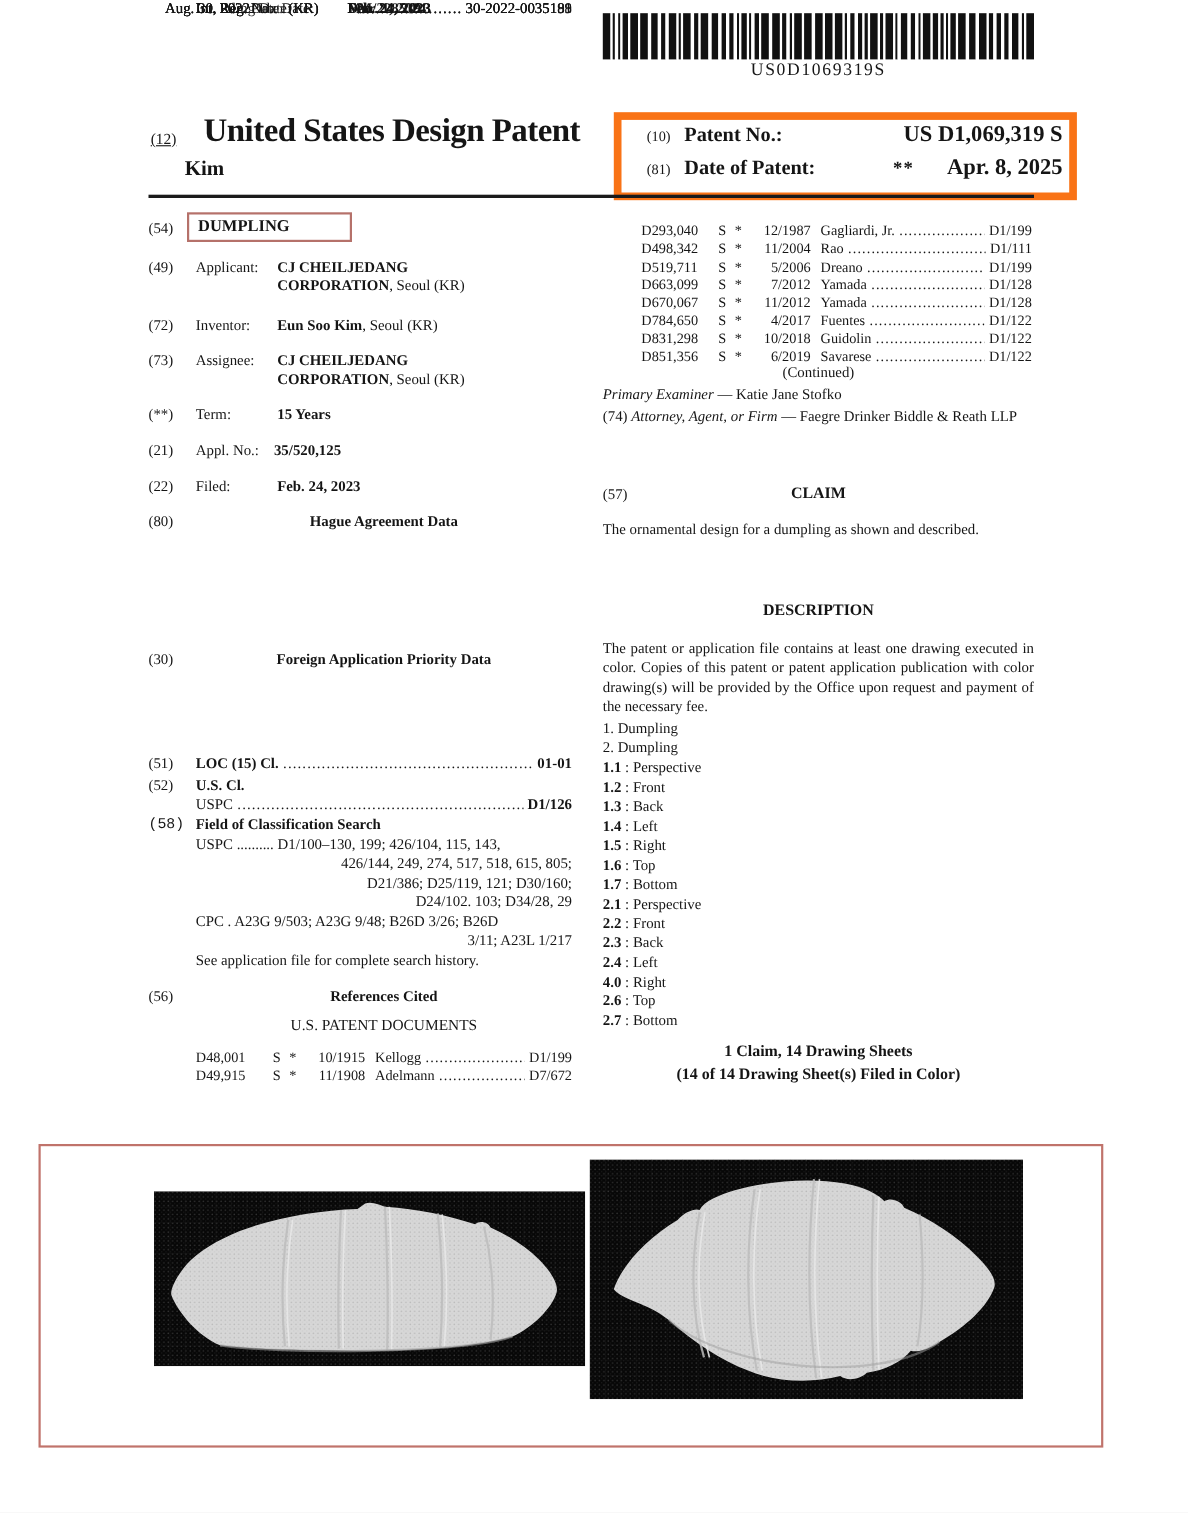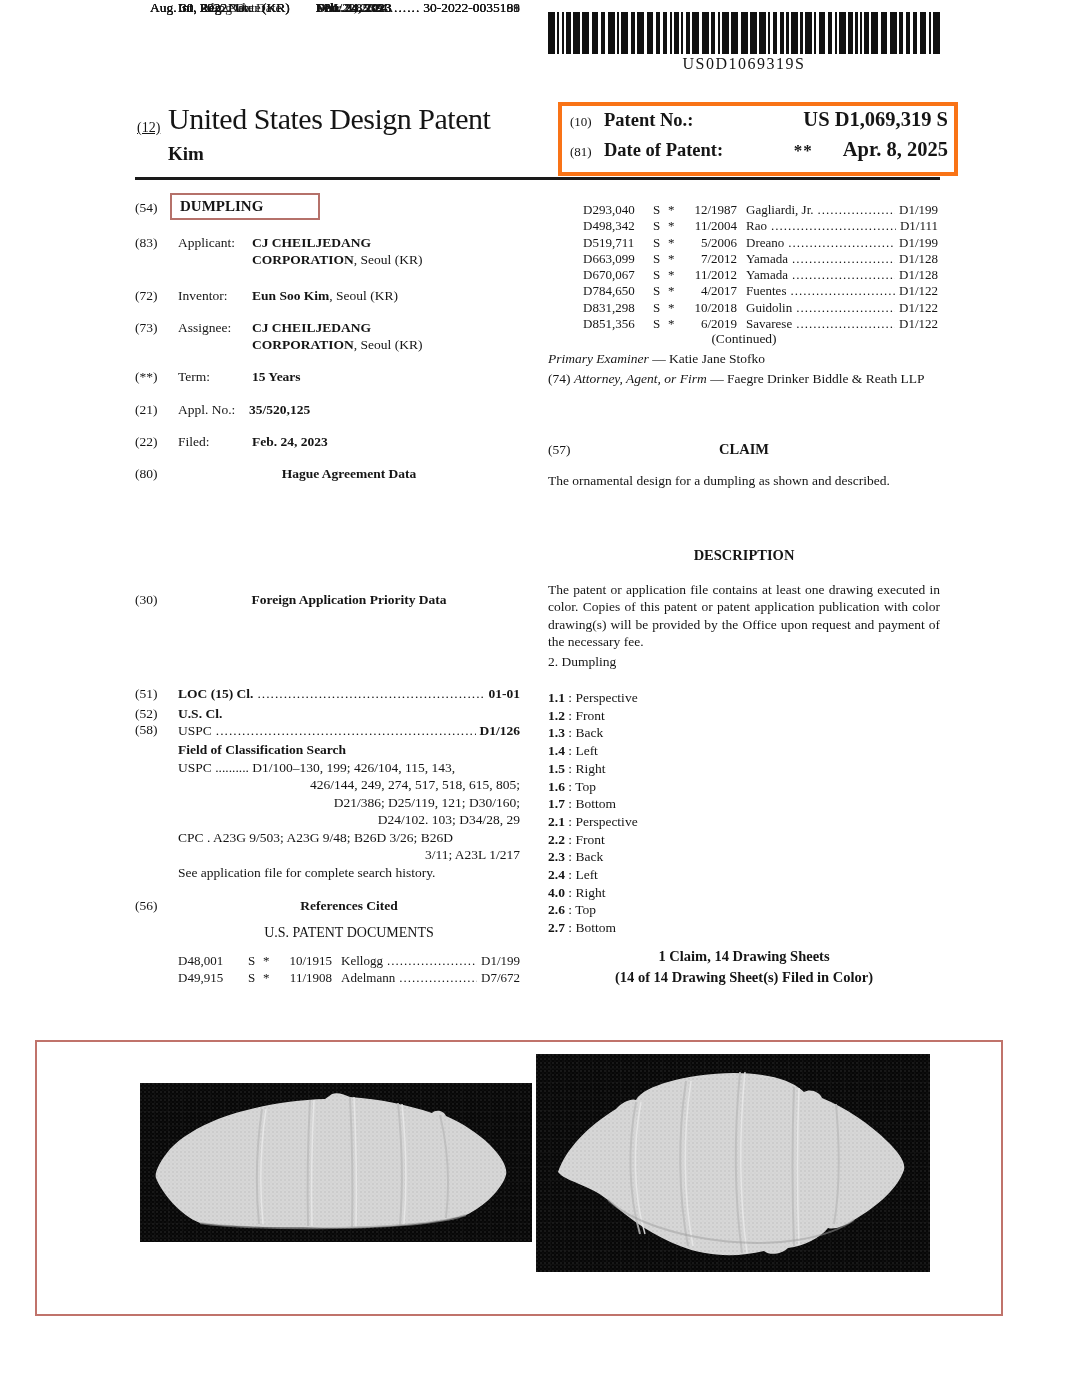--- a/index.html
+++ b/index.html
@@ -11,23 +11,23 @@
   #barcode{left:548px;top:12px;width:392px;text-align:center;}
   #barcode-bars{display:flex;height:42px;width:100%;align-items:stretch;}
   #barcode-bars div{height:100%;}
   .bar-b{background:#111;}
   .bar-w{background:#fff;}
   .barcode-text{font-size:16px;letter-spacing:1.5px;margin-top:1px;}
 
   
   .hnum{font-size:14px;text-decoration:underline;}
   #h12{left:137px;top:120px;}
-  #htitle{left:168px;top:102px;font-size:30px;font-weight:normal;letter-spacing:-0.5px;white-space:nowrap;}
+  #htitle{left:185px;top:102px;font-size:30px;font-weight:bold;letter-spacing:-0.5px;white-space:nowrap;}
   #hkim{left:168px;top:143px;font-size:19px;font-weight:bold;}
-  #redbox{left:558px;top:102px;width:378px;height:64px;border:4px solid #f97316;padding:2px 6px 0 8px;}
+  #redbox{left:558px;top:102px;width:378px;height:64px;border:7px solid #f97316;padding:2px 6px 0 23px;}
   .rb-row{display:flex;align-items:baseline;height:30px;}
   .rb-num{font-size:13px;width:34px;}
   .rb-label{font-size:18.5px;font-weight:bold;}
   .rb-spacer{flex:1;}
   .rb-stars{font-size:17px;font-weight:bold;letter-spacing:1px;}
   .rb-gap{width:30px;}
   .rb-value{font-size:20.5px;font-weight:bold;white-space:nowrap;}
   #hrule{left:135px;top:177px;width:805px;height:2.5px;background:#1a1a1a;}
 
   
@@ -217,21 +217,21 @@
     </div>
   </div>
 
   <div class="abs" id="hrule"></div>
 
   <div class="abs" id="leftcol">
 
     <span class="num" style="top:200px;">(54)</span>
     <span class="boxed" style="top:193px;">DUMPLING</span>
 
-    <span class="num" style="top:235px;">(83)</span>
+    <span class="num" style="top:235px;">(49)</span>
     <span class="lbl" style="top:235px;">Applicant:</span>
     <span class="val b" style="top:235px;">CJ CHEILJEDANG</span>
     <span class="val" style="top:252px;"><span class="b">CORPORATION</span><span>, Seoul (KR)</span></span>
 
     <span class="num" style="top:288px;">(72)</span>
     <span class="lbl" style="top:288px;">Inventor:</span>
     <span class="val" style="top:288px;"><span class="b">Eun Soo Kim</span><span>, Seoul (KR)</span></span>
 
     <span class="num" style="top:320px;">(73)</span>
     <span class="lbl" style="top:320px;">Assignee:</span>
@@ -307,21 +307,21 @@
     </div>
 
     <span class="num" style="top:706px;">(52)</span>
     <span class="lbl b" style="top:706px;">U.S. Cl.</span>
     <div class="dotrow" style="top:723px;">
       <span>USPC</span>
       <span class="dots">......................................................................</span>
       <span class="dv">D1/126</span>
     </div>
 
-    <span class="num" style="top:722px;">(58)</span>
+    <span class="num" style="top:743px;font-family:Liberation Mono, monospace;">(58)</span>
     <span class="lbl b" style="top:742px;">Field of Classification Search</span>
     <span class="lbl" style="top:760px;white-space:nowrap;">USPC .......... D1/100–130, 199; 426/104, 115, 143,</span>
     <span class="raligned" style="top:777px;">426/144, 249, 274, 517, 518, 615, 805;</span>
     <span class="raligned" style="top:795px;">D21/386; D25/119, 121; D30/160;</span>
     <span class="raligned" style="top:812px;">D24/102. 103; D34/28, 29</span>
     <span class="lbl" style="top:830px;white-space:nowrap;">CPC . A23G 9/503; A23G 9/48; B26D 3/26; B26D</span>
     <span class="raligned" style="top:847px;">3/11; A23L 1/217</span>
     <span class="lbl" style="top:865px;">See application file for complete search history.</span>
 
     <span class="num" style="top:898px;">(56)</span>
@@ -448,20 +448,21 @@
 
     <span class="num" style="top:442px;">(57)</span>
     <div class="abs ctr b" style="left:0;right:0;top:441px;font-size:14.5px;">CLAIM</div>
     <div class="abs ctr b" style="left:0;right:0;top:547px;font-size:14.5px;">DESCRIPTION</div>
 
     <div class="abs para" style="left:0;right:0;top:472px;">The ornamental design for a dumpling as shown and described.</div>
     <div class="abs para" style="left:0;right:0;top:581px;">The patent or application file contains at least one drawing executed in color. Copies of this patent or patent application publication with color drawing(s) will be provided by the Office upon request and payment of the necessary fee.</div>
 
     <div class="abs" id="desc-items" style="left:0;right:0;top:653px;">
 
+        <div>1. Dumpling</div>
 
         <div>2. Dumpling</div>
       </div>
 
     <div class="abs" id="views" style="left:0;right:0;top:689px;">
 
         <div><span class="b">1.1</span><span> : </span><span>Perspective</span></div>
 
         <div><span class="b">1.2</span><span> : </span><span>Front</span></div>
 

